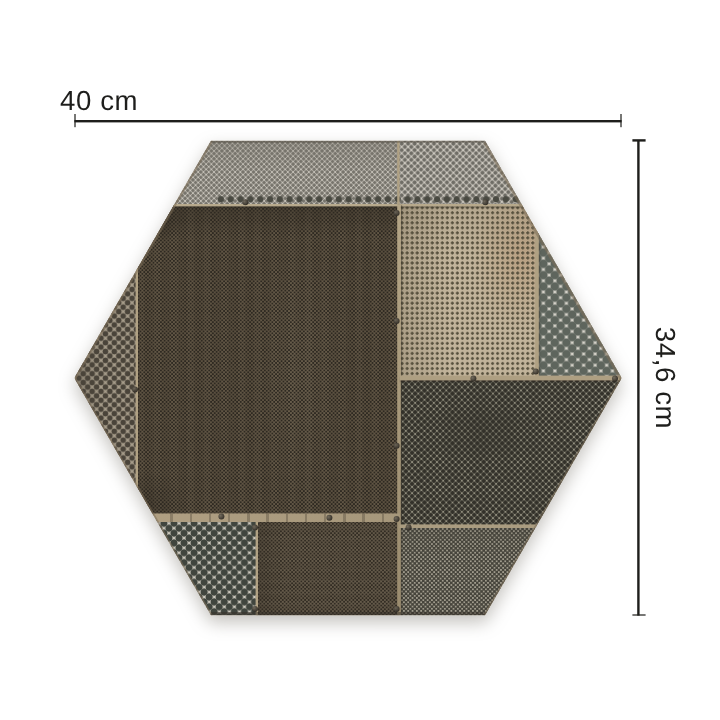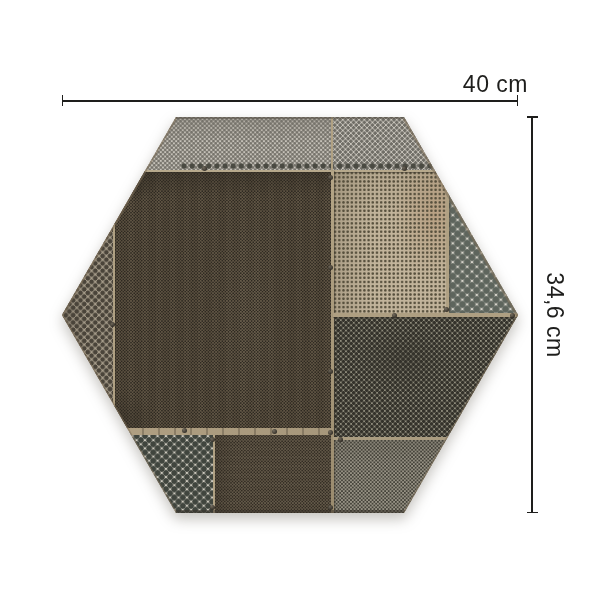--- a/index.html
+++ b/index.html
@@ -1,21 +1,21 @@
 <!DOCTYPE html>
 <html><head>
 <meta charset="utf-8">
 <style>
   html,body{margin:0;padding:0;background:#fff;}
   .canvas{position:relative;width:600px;height:600px;background:#ffffff;overflow:hidden;
           font-family:"Liberation Sans",sans-serif;color:#1e1e1c;}
 
   
-  .dim-h-label{position:absolute;left:72px;top:71px;width:456px;height:26px;
-               text-align:right;font-size:23px;font-weight:400;letter-spacing:.5px;}
+  .dim-h-label{position:absolute;left:50px;top:71px;width:456px;height:26px;
+               text-align:left;font-size:23px;font-weight:400;letter-spacing:.5px;}
   .dim-h-line{position:absolute;left:62px;top:100px;width:456px;height:1.7px;background:#1e1e1c;}
   .tick{position:absolute;background:#1e1e1c;}
   .tick-h-left {left:61.5px;top:95px;width:1.7px;height:11px;}
   .tick-h-right{left:516.8px;top:95px;width:1.7px;height:11px;}
   .dim-v-line{position:absolute;left:531px;top:117px;width:1.7px;height:396px;background:#1e1e1c;}
   .tick-v-top   {left:526.5px;top:116.2px;width:11px;height:1.7px;}
   .tick-v-bottom{left:526.5px;top:511.5px;width:11px;height:1.7px;}
   .dim-v-label{position:absolute;left:541px;top:315px;transform:translateY(-50%);
                writing-mode:vertical-rl;font-size:23px;font-weight:400;letter-spacing:.5px;}
 

